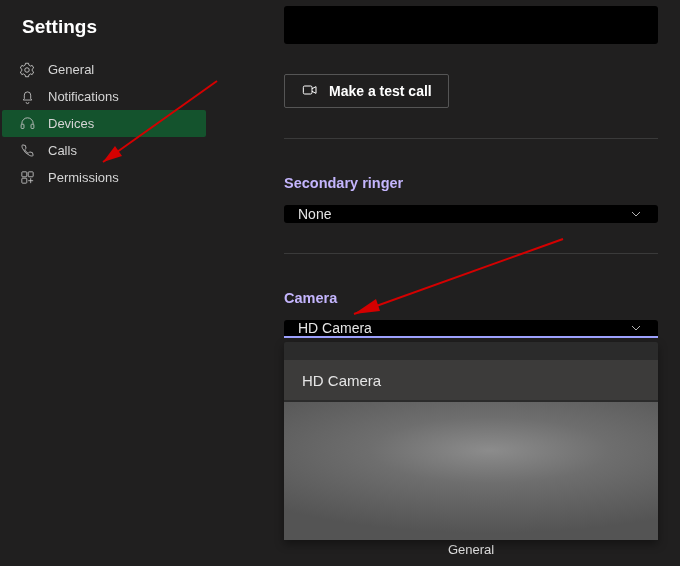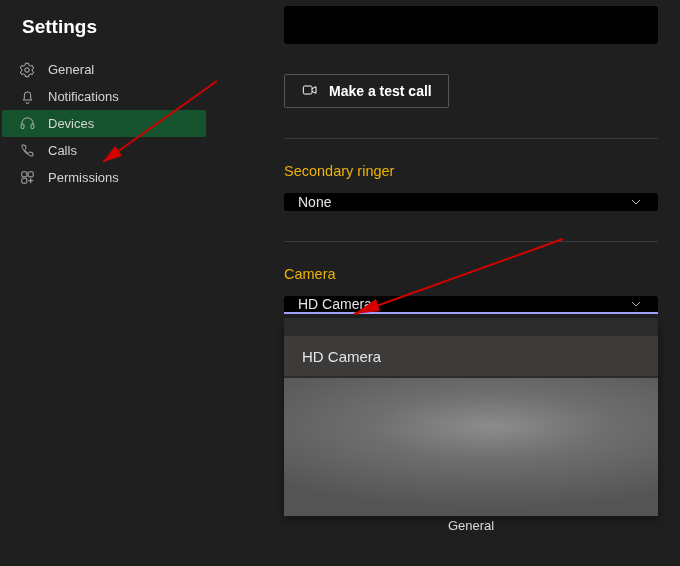--- a/index.html
+++ b/index.html
@@ -8,21 +8,21 @@
   .sidebar { width: 210px; flex-shrink: 0; padding-top: 8px; }
   .title { font-size: 19px; font-weight: 600; color: #fff; padding: 8px 0 18px 22px; }
   .nav-item { display: flex; align-items: center; gap: 12px; height: 27px; padding-left: 18px; font-size: 13px; color: #d5d5d5; cursor: pointer; }
   .nav-item.selected { background: #14532d; border-radius: 2px; margin: 0 4px 0 2px; padding-left: 16px; }
   .nav-icon { width: 18px; height: 18px; display: flex; align-items: center; justify-content: center; stroke: #c8c8c7; fill: none; stroke-width: 1.2; }
   .main { flex: 1; padding: 0 12px 0 30px; display: flex; flex-direction: column; }
   .trunc-bar { background: #000; height: 38px; border-radius: 3px; margin-top: 6px; margin-right: 10px; }
   .test-call { display: inline-flex; align-items: center; gap: 10px; border: 1px solid #555; background: transparent; color: #fff; height: 34px; padding: 0 16px; border-radius: 2px; font-size: 14px; font-weight: 600; margin-top: 30px; align-self: flex-start; cursor: pointer; }
   .test-call svg { stroke: #fff; fill: none; stroke-width: 1.5; }
   .divider { border-top: 1px solid #3a3a3a; margin: 30px 10px 0 0; }
-  .sec-title { font-size: 14.5px; font-weight: 400; color: #eab308; margin-top: 24px; }
+  .sec-title { font-size: 14.5px; font-weight: 700; color: #c4b5fd; margin-top: 36px; }
   .select { background: #000; height: 18px; border-radius: 3px; margin-top: 14px; margin-right: 10px; display: flex; align-items: center; justify-content: space-between; padding: 0 14px; font-size: 14px; cursor: pointer; }
   .select.open { border-bottom: 2px solid #9ea2ff; border-radius: 3px 3px 0 0; }
   .chev { stroke: #d0d0d0; fill: none; stroke-width: 1.3; }
   .dropdown-panel { margin-right: 10px; margin-top: 4px; background: #2b2b2b; border-radius: 2px; box-shadow: 0 4px 10px rgba(0,0,0,.4); padding: 18px 0 140px 0; position: relative; }
   .dd-option { background: #3c3b3a; height: 40px; display: flex; align-items: center; padding: 0 18px; font-size: 15px; cursor: pointer; }
   .preview-bg { position: absolute; left:0; right:0; bottom:0; top:60px; background: radial-gradient(ellipse 80% 60% at 55% 35%, #8c8c8c 0%, #6e6e6e 40%, #545454 100%); }
   .preview-label { text-align: center; font-size: 13px; color: #e0e0e0; margin-top: 2px; margin-right: 10px; }
 
   
   .arrow { position: absolute; pointer-events: none; }

